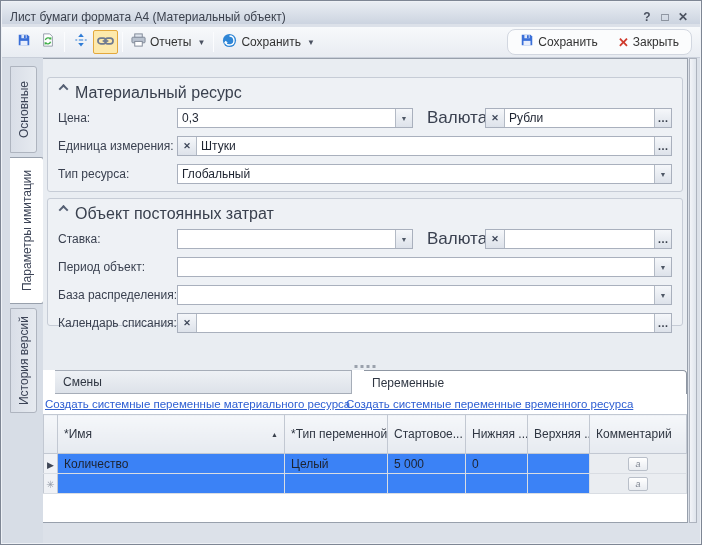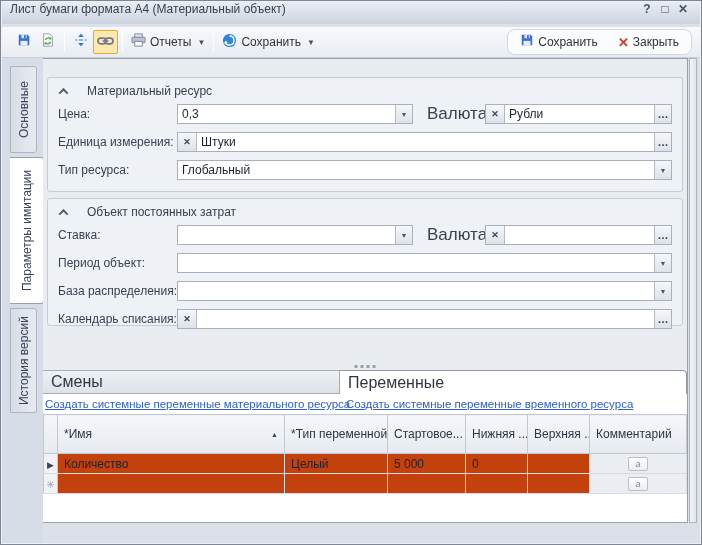--- a/index.html
+++ b/index.html
@@ -1,21 +1,21 @@
 <!DOCTYPE html>
 <html><head>
 <meta charset="utf-8">
 <style>
   html,body{margin:0;padding:0;background:#fff;}
   *{box-sizing:border-box;font-family:"Liberation Sans",sans-serif;}
   .window{position:relative;width:702px;height:545px;background:#dce1e9;border:1px solid #7e8694;
           box-shadow:inset 0 0 0 1px #eef1f6;overflow:hidden;}
   
   .titlebar{position:absolute;left:1px;top:1px;right:1px;height:22px;
-            background:linear-gradient(#e9edf3,#ccd4e0);display:flex;align-items:flex-start;
+            background:linear-gradient(#e9edf3,#ccd4e0);display:flex;align-items:flex-end;
             padding:0 8px;font-size:12px;color:#3b414d;}
   .titlebar .title{flex:1;white-space:nowrap;overflow:hidden;}
   .tb-btn{width:18px;text-align:center;font-weight:bold;color:#4b5260;font-size:12px;cursor:default;}
   
   .toolbar{position:absolute;left:1px;top:26px;right:1px;height:31px;
            background:linear-gradient(#f7f9fb,#e8ecf2);border-bottom:1px solid #c9cfda;
            display:flex;align-items:center;padding:0 8px 0 10px;}
   .tbtn{height:24px;min-width:24px;display:flex;align-items:center;justify-content:center;
         border:1px solid transparent;border-radius:2px;gap:4px;padding:0 3px;}
   .tbtn.pressed{background:#fde9ac;border-color:#e3a83d;}
@@ -33,21 +33,21 @@
   .vtab.active{left:8px;width:34px;background:#fff;border-color:#98a0ac;border-right:none;border-radius:3px 0 0 3px;}
   
   .content{position:absolute;left:42px;top:57px;width:645px;height:465px;background:#e9edf2;
            border:1px solid #98a0ac;border-left:none;}
   .right-gutter{position:absolute;left:688px;top:57px;width:8px;height:465px;
                 background:linear-gradient(90deg,#f2f4f8,#dfe4ec);border:1px solid #adb3be;}
   .form-pane{position:absolute;left:0;top:0;right:0;height:311px;}
   .groupbox{position:absolute;left:4px;right:4px;background:#eef1f5;border:1px solid #c6ccd6;border-radius:3px;}
   .g1{top:18px;height:115px;}
   .g2{top:139px;height:128px;}
-  .ghead{display:flex;align-items:center;gap:20px;padding:6px 12px 2px 12px;font-size:12px;color:#39404e;}
+  .ghead{display:flex;gap:8px;padding:6px 12px 2px 12px;font-size:16px;color:#39404e;}
   .chev{width:7px;height:7px;border-left:2px solid #566074;border-top:2px solid #566074;
         transform:rotate(45deg) translate(1px,1px);}
   .frow{display:flex;align-items:center;height:28px;padding:0 10px;}
   .flabel{width:119px;flex-shrink:0;font-size:12px;color:#3a4150;}
   .flabel2{width:58px;flex-shrink:0;font-size:17px;color:#3a4150;margin-left:14px;}
   .combo,.lookup{height:20px;border:1px solid #a9b0bd;background:#fff;display:flex;align-items:stretch;}
   .combo .val,.lookup .val{flex:1;font-size:12px;color:#1d2330;padding:2px 4px 0 4px;white-space:nowrap;overflow:hidden;}
   .cbtn{width:17px;display:flex;align-items:center;justify-content:center;
         background:linear-gradient(#f5f7fa,#dde2ea);border-left:1px solid #b3bac5;
         font-size:7px;color:#4f5866;}
@@ -55,33 +55,33 @@
   .xbtn{width:19px;display:flex;align-items:center;justify-content:center;
         background:linear-gradient(#f5f7fa,#dde2ea);border-right:1px solid #b3bac5;
         font-size:9px;font-weight:bold;color:#3d4658;}
   .w216{width:236px;flex:none;}
   .grow1{flex:1;}
   .splitter-handle{position:absolute;bottom:2px;left:50%;transform:translateX(-50%);display:flex;gap:3px;}
   .splitter-handle i{width:3px;height:3px;background:#9aa1ac;display:block;}
   
   .tab-pane{position:absolute;left:0;right:0;top:311px;bottom:0;background:#fff;}
   .tabstrip{display:flex;height:24px;}
-  .btab{display:flex;align-items:center;padding:0 8px;font-size:16px;color:#2f3642;}
+  .btab{display:flex;align-items:center;padding:0 8px;font-size:12px;color:#2f3642;margin-left:12px;}
   .btab.inactive{width:297px;background:linear-gradient(#eef1f5,#dde2e9);border:1px solid #a6adb8;border-left:none;}
   .btab.active{flex:1;background:#fff;border-top:1px solid #8f97a3;border-right:1px solid #8f97a3;border-top-right-radius:4px;}
   .links{display:flex;align-items:center;height:18px;padding:2px 0 0 2px;white-space:nowrap;overflow:hidden;}
   .links .lnk{font-size:11.5px;color:#2d5ed2;text-decoration:underline;cursor:pointer;}
   .links .lnk:first-child{width:301px;flex:none;}
   
   table.grid{border-collapse:collapse;table-layout:fixed;width:100%;margin-top:2px;}
   .grid th{height:19px;background:linear-gradient(#f5f7fa,#e6eaf0);border:1px solid #c2c8d2;
            border-left:none;font-size:12px;font-weight:normal;color:#2f3642;text-align:left;
            padding:12px 6px;white-space:nowrap;overflow:hidden;}
   .grid th:first-child{border-left:1px solid #c2c8d2;}
-  .grid td{height:20px;background:#c2410c;border-right:1px solid #d9dde3;border-bottom:1px solid #d9dde3;
+  .grid td{height:20px;background:#3b82f6;border-right:1px solid #d9dde3;border-bottom:1px solid #d9dde3;
            font-size:12px;color:#1d2330;padding:0 6px;white-space:nowrap;overflow:hidden;}
   .grid td.ind{background:#f0f2f6;border-right:1px solid #c2c8d2;border-left:1px solid #c2c8d2;
                text-align:center;padding:0;}
   .grid td.cmt{background:#eaedf1;text-align:center;}
   .sort{float:right;font-size:7px;color:#39404c;margin-top:4px;}
   .rowind{font-size:9px;color:#3f4656;}
   .newind{font-size:10px;color:#959ca8;}
   .abtn{display:inline-flex;align-items:center;justify-content:center;width:20px;height:14px;
         background:linear-gradient(#ffffff,#e9ecf1);border:1px solid #b9bfc9;border-radius:2px;
         font-size:9px;font-style:italic;color:#7d8490;}

